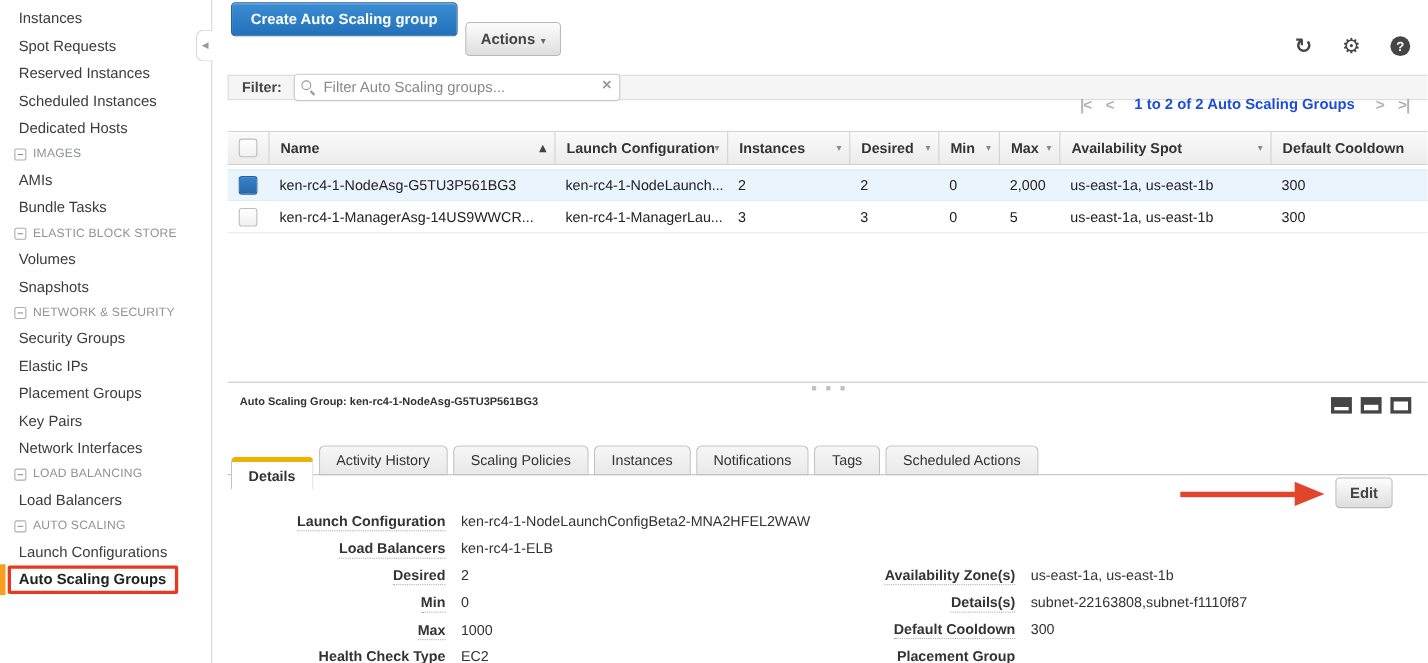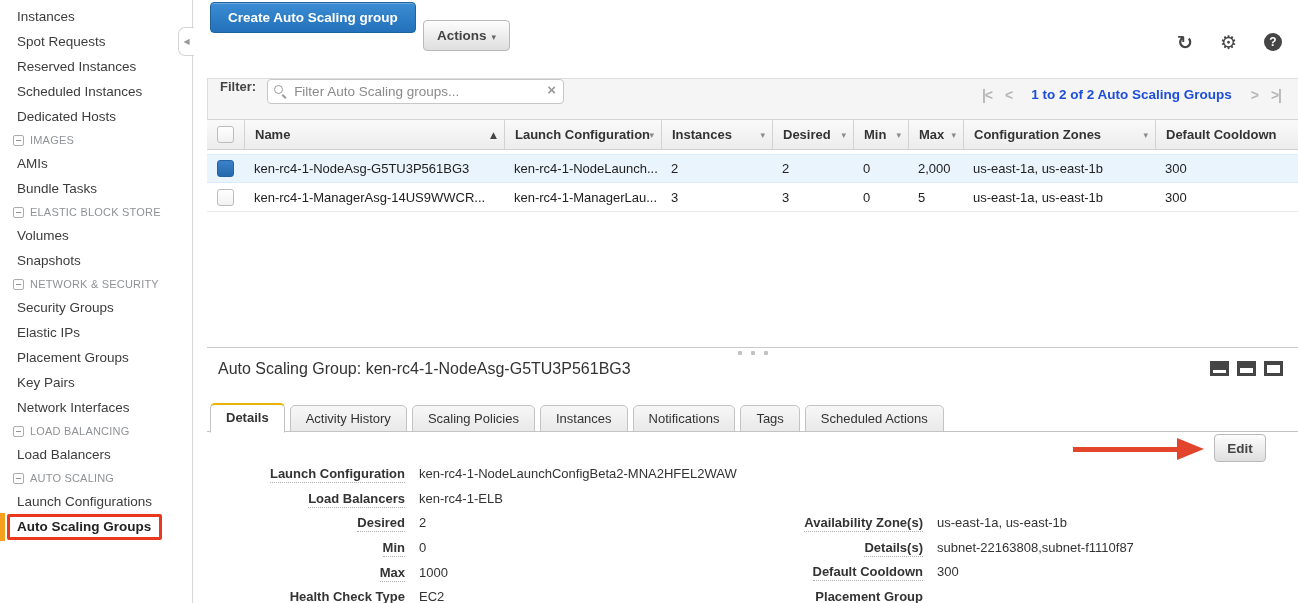--- a/index.html
+++ b/index.html
@@ -41,23 +41,23 @@
     border-radius:4px; color:#444; font-weight:bold; font-size:13.5px; cursor:pointer; }
   .btn-actions { position:absolute; left:216px; top:20px; height:31px; padding:0 13px; }
   .caret { font-size:9px; color:#666; margin-left:5px; font-family:"DejaVu Sans",sans-serif; }
   .top-icons { position:absolute; right:16px; top:31px; display:flex; align-items:center;
     gap:27px; color:#454545; }
   .icon-refresh { font-family:"DejaVu Sans",sans-serif; font-size:19px; font-weight:bold; cursor:pointer; }
   .icon-gear { font-family:"DejaVu Sans",sans-serif; font-size:19px; cursor:pointer; }
   .icon-help { width:18px; height:18px; border-radius:50%; background:#454545; color:#fff;
     font-size:12px; font-weight:bold; display:flex; align-items:center; justify-content:center; cursor:pointer; }
   
-  .filter-strip { position:absolute; left:0; right:0; top:78px; height:42px;
+  .filter-strip { position:absolute; left:0; right:0; top:68px; height:23px;
     background:#f5f5f5; border:1px solid #ddd; border-right:none;
-    display:flex; }
+    display:flex; align-items:center; }
   .filter-label { font-weight:bold; color:#444; margin-left:12px; }
   .input-wrap { position:relative; margin-left:11px; width:297px; }
   .filter-input { width:297px; height:25px; border:1px solid #c7c7c7; border-radius:4px;
     padding:0 26px 0 26px; font-family:"Liberation Sans",sans-serif; font-size:13.5px;
     color:#555; background:#fff; }
   .filter-input::placeholder { color:#8a8a8a; opacity:1; }
   .mag { position:absolute; left:7px; top:6px; width:9px; height:9px;
     border:1.6px solid #9a9a9a; border-radius:50%; }
   .mag::after { content:""; position:absolute; left:8px; top:8px; width:5px; height:1.6px;
     background:#9a9a9a; transform:rotate(45deg); transform-origin:0 0; }
@@ -93,31 +93,31 @@
   .c-cool { flex:1; }
   .cb { width:17px; height:17px; border-radius:3px; border:1px solid #bcbcbc;
     background:linear-gradient(#fff,#f1f1f1); cursor:pointer; }
   .cb-checked { background:linear-gradient(#3b82c9,#2668ac); border-color:#2760a5; }
   
   .splitter { position:absolute; left:0; right:0; top:347px; border-top:1px solid #c9c9c9; }
   .drag-dots { position:absolute; left:50%; top:3px; transform:translateX(-50%);
     display:flex; gap:9px; cursor:row-resize; }
   .drag-dots i { width:4px; height:4px; background:#c2c2c2; border-radius:1px; }
   
-  .detail-title { position:absolute; left:11px; top:360px; font-size:16px; font-weight:normal; color:#333; }
+  .detail-title { position:absolute; left:11px; top:360px; font-size:10px; font-weight:bold; color:#333; }
   .pane-icons { position:absolute; right:15px; top:361px; display:flex; gap:8px; }
   .pane-icon { width:19px; height:15px; background:#454545; position:relative; cursor:pointer; }
   .pane-icon i { position:absolute; left:3px; right:3px; bottom:3px; background:#fff; }
   .pane-sm i { height:3px; } .pane-md i { height:5px; } .pane-lg i { height:8px; }
   .tabs { position:absolute; left:0; right:0; top:403px; height:29px;
     display:flex; gap:5px; border-bottom:1px solid #c3c3c3; padding-left:3px; }
   .tab { height:27px; line-height:25px; padding:0 15px; margin-top:2px;
     background:linear-gradient(#f7f7f7,#e9e9e9); border:1px solid #c3c3c3;
     border-radius:5px 5px 0 0; color:#333; cursor:pointer; white-space:nowrap; }
-  .tab-active { background:#fff; border-top:2px solid #eab308; margin-top:0; height:30px;
+  .tab-active { background:#fff; border-top:5px solid #eab308; margin-top:12px; height:30px;
     font-weight:bold; border-bottom:1px solid #fff; margin-bottom:-1px; z-index:2; }
   .btn-edit { position:absolute; left:1007px; top:434px; width:52px; height:28px; }
   .arrow-line { position:absolute; left:866px; top:447px; width:106px; height:5px; background:#e2452c; }
   .arrow-head { position:absolute; left:970px; top:438px; width:0; height:0;
     border-left:27px solid #e2452c; border-top:11px solid transparent; border-bottom:11px solid transparent; }
   
   .fields-left { position:absolute; left:0; top:466px; }
   .fields-right { position:absolute; left:520px; top:515px; }
   .frow { display:flex; align-items:baseline; height:24.7px; }
   .flabel-wrap { width:198px; flex:0 0 198px; text-align:right; }
@@ -234,21 +234,21 @@
         </div>
         <div class="th c-min">
           <span>Min</span>
           <span class="sort">▾</span>
         </div>
         <div class="th c-max">
           <span>Max</span>
           <span class="sort">▾</span>
         </div>
         <div class="th c-az">
-          <span>Configuration Zones</span>
+          <span>Availability Spot</span>
           <span class="sort">▾</span>
         </div>
         <div class="th c-cool">
           <span>Default Cooldown</span>
         </div>
       </div>
 
       <div class="tbl-body">
         <div class="tr tr-selected">
           <div class="td c-cb">

